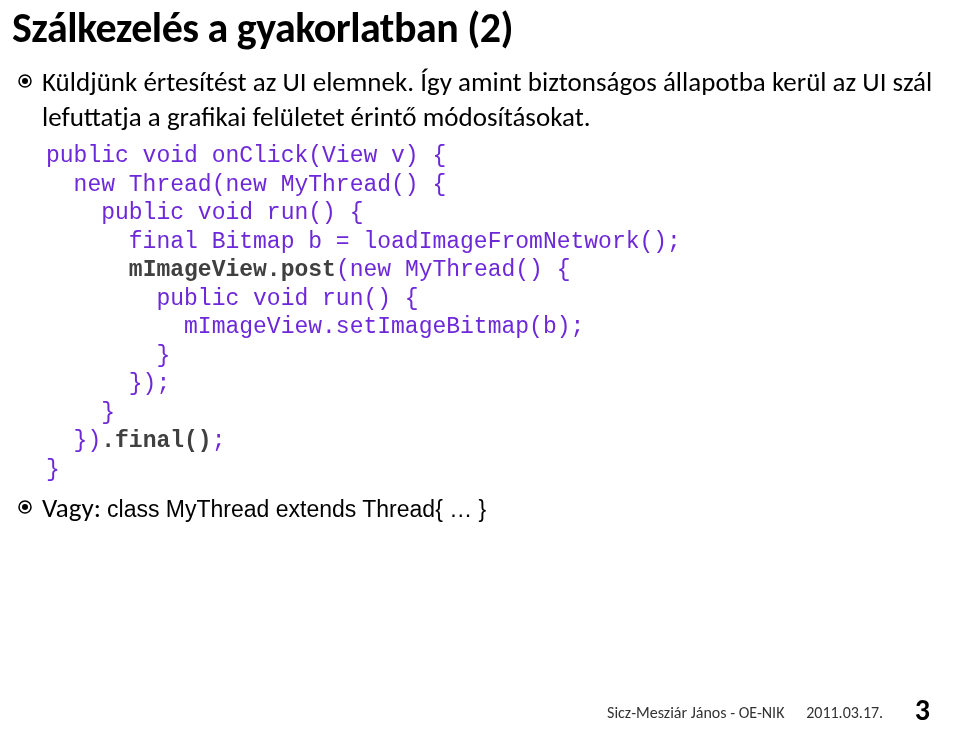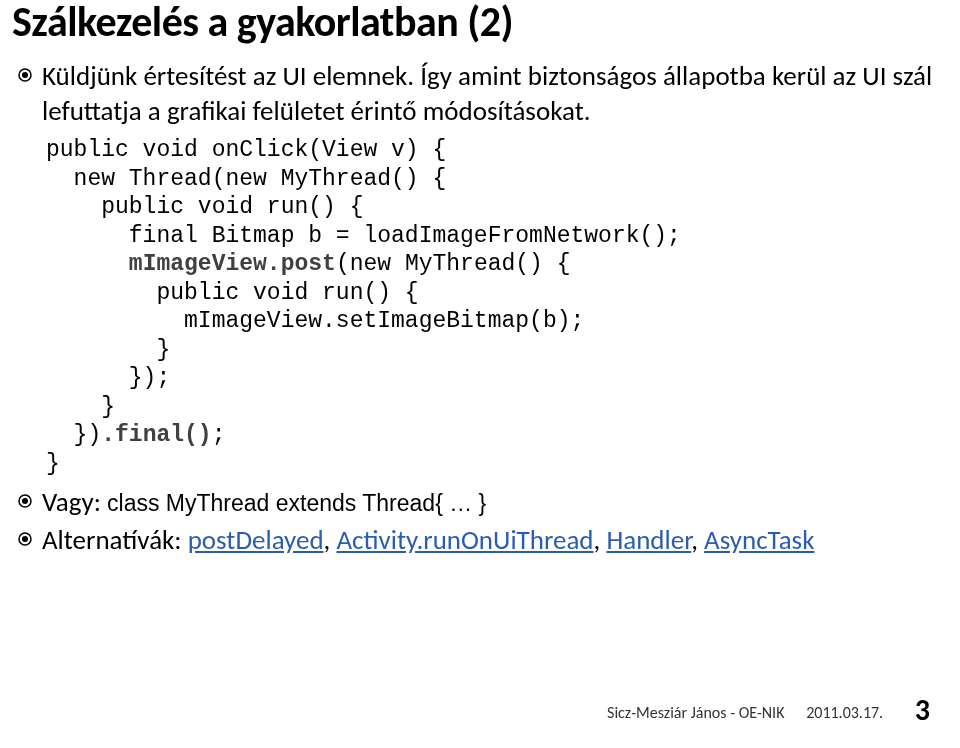--- a/index.html
+++ b/index.html
@@ -1,24 +1,24 @@
 <!DOCTYPE html>
 <html><head>
 <meta charset="utf-8">
 <style>
   html,body{margin:0;padding:0;background:#fff;font-family:"Calibri","Segoe UI",sans-serif;color:#000}
-  .slide{position:relative;width:960px;height:748px;box-sizing:border-box;padding:0 24px 0 12px}
+  .slide{position:relative;width:960px;height:748px;box-sizing:border-box;padding:6px 24px 0 12px}
   .title{font-size:42px;font-weight:700;letter-spacing:-0.5px;margin:0 0 14px 0;line-height:1.05}
   .bullets{font-size:27px;line-height:1.3;margin-left:6px}
   .bullet{display:flex;align-items:flex-start;margin-bottom:2px}
   .dot{flex:0 0 auto;margin:10px 10px 0 0}
   .dot svg{display:block}
   .btxt{flex:1 1 auto}
   pre.code{font-family:"Courier New",monospace;font-size:23px;line-height:1.24;color:#800000;margin:8px 0 6px 28px;white-space:pre}
-  .code-part{color:#000000}
+  .code-part{color:#6d28d9}
   .emph{font-weight:700;color:#404040}
   .alt-line .btxt{font-size:27px}
   .link{color:#2a5db0;text-decoration:underline}
   .footer{position:absolute;bottom:20px;right:30px;font-size:16px;color:#333;text-align:right}
   .footer .num{font-size:30px;font-weight:700;color:#000;margin-left:28px;vertical-align:-2px}
 </style>
 </head>
 <body>
 
 <div class="slide">
@@ -55,31 +55,20 @@
         <svg width="14" height="14">
             <circle cx="7" cy="7" r="6" fill="none" stroke="#000" stroke-width="1.5"></circle>
             <circle cx="7" cy="7" r="3" fill="#000"></circle>
           </svg>
       </span>
       <span class="btxt">
         <span>Vagy: </span><span style="font-family:Liberation Sans, sans-serif;font-size:23px">class MyThread extends Thread{ … }</span>
       </span>
     </div>
 
-    <div class="bullet alt-line">
-      <span class="dot">
-        <svg width="14" height="14">
-            <circle cx="7" cy="7" r="6" fill="none" stroke="#000" stroke-width="1.5"></circle>
-            <circle cx="7" cy="7" r="3" fill="#000"></circle>
-          </svg>
-      </span>
-      <span class="btxt">
-        <span>Alternatívák: </span><a class="link" href="#">postDelayed</a><span>, </span><a class="link" href="#">Activity.runOnUiThread</a><span>, </span><a class="link" href="#">Handler</a><span>, </span><a class="link" href="#">AsyncTask</a>
-      </span>
-    </div>
 
   </div>
 
   <div class="footer">
     <span>Sicz-Mesziár János - OE-NIK</span>
     &nbsp;&nbsp;&nbsp;&nbsp;
     <span>2011.03.17.</span>
     <span class="num">3</span>
   </div>
 

